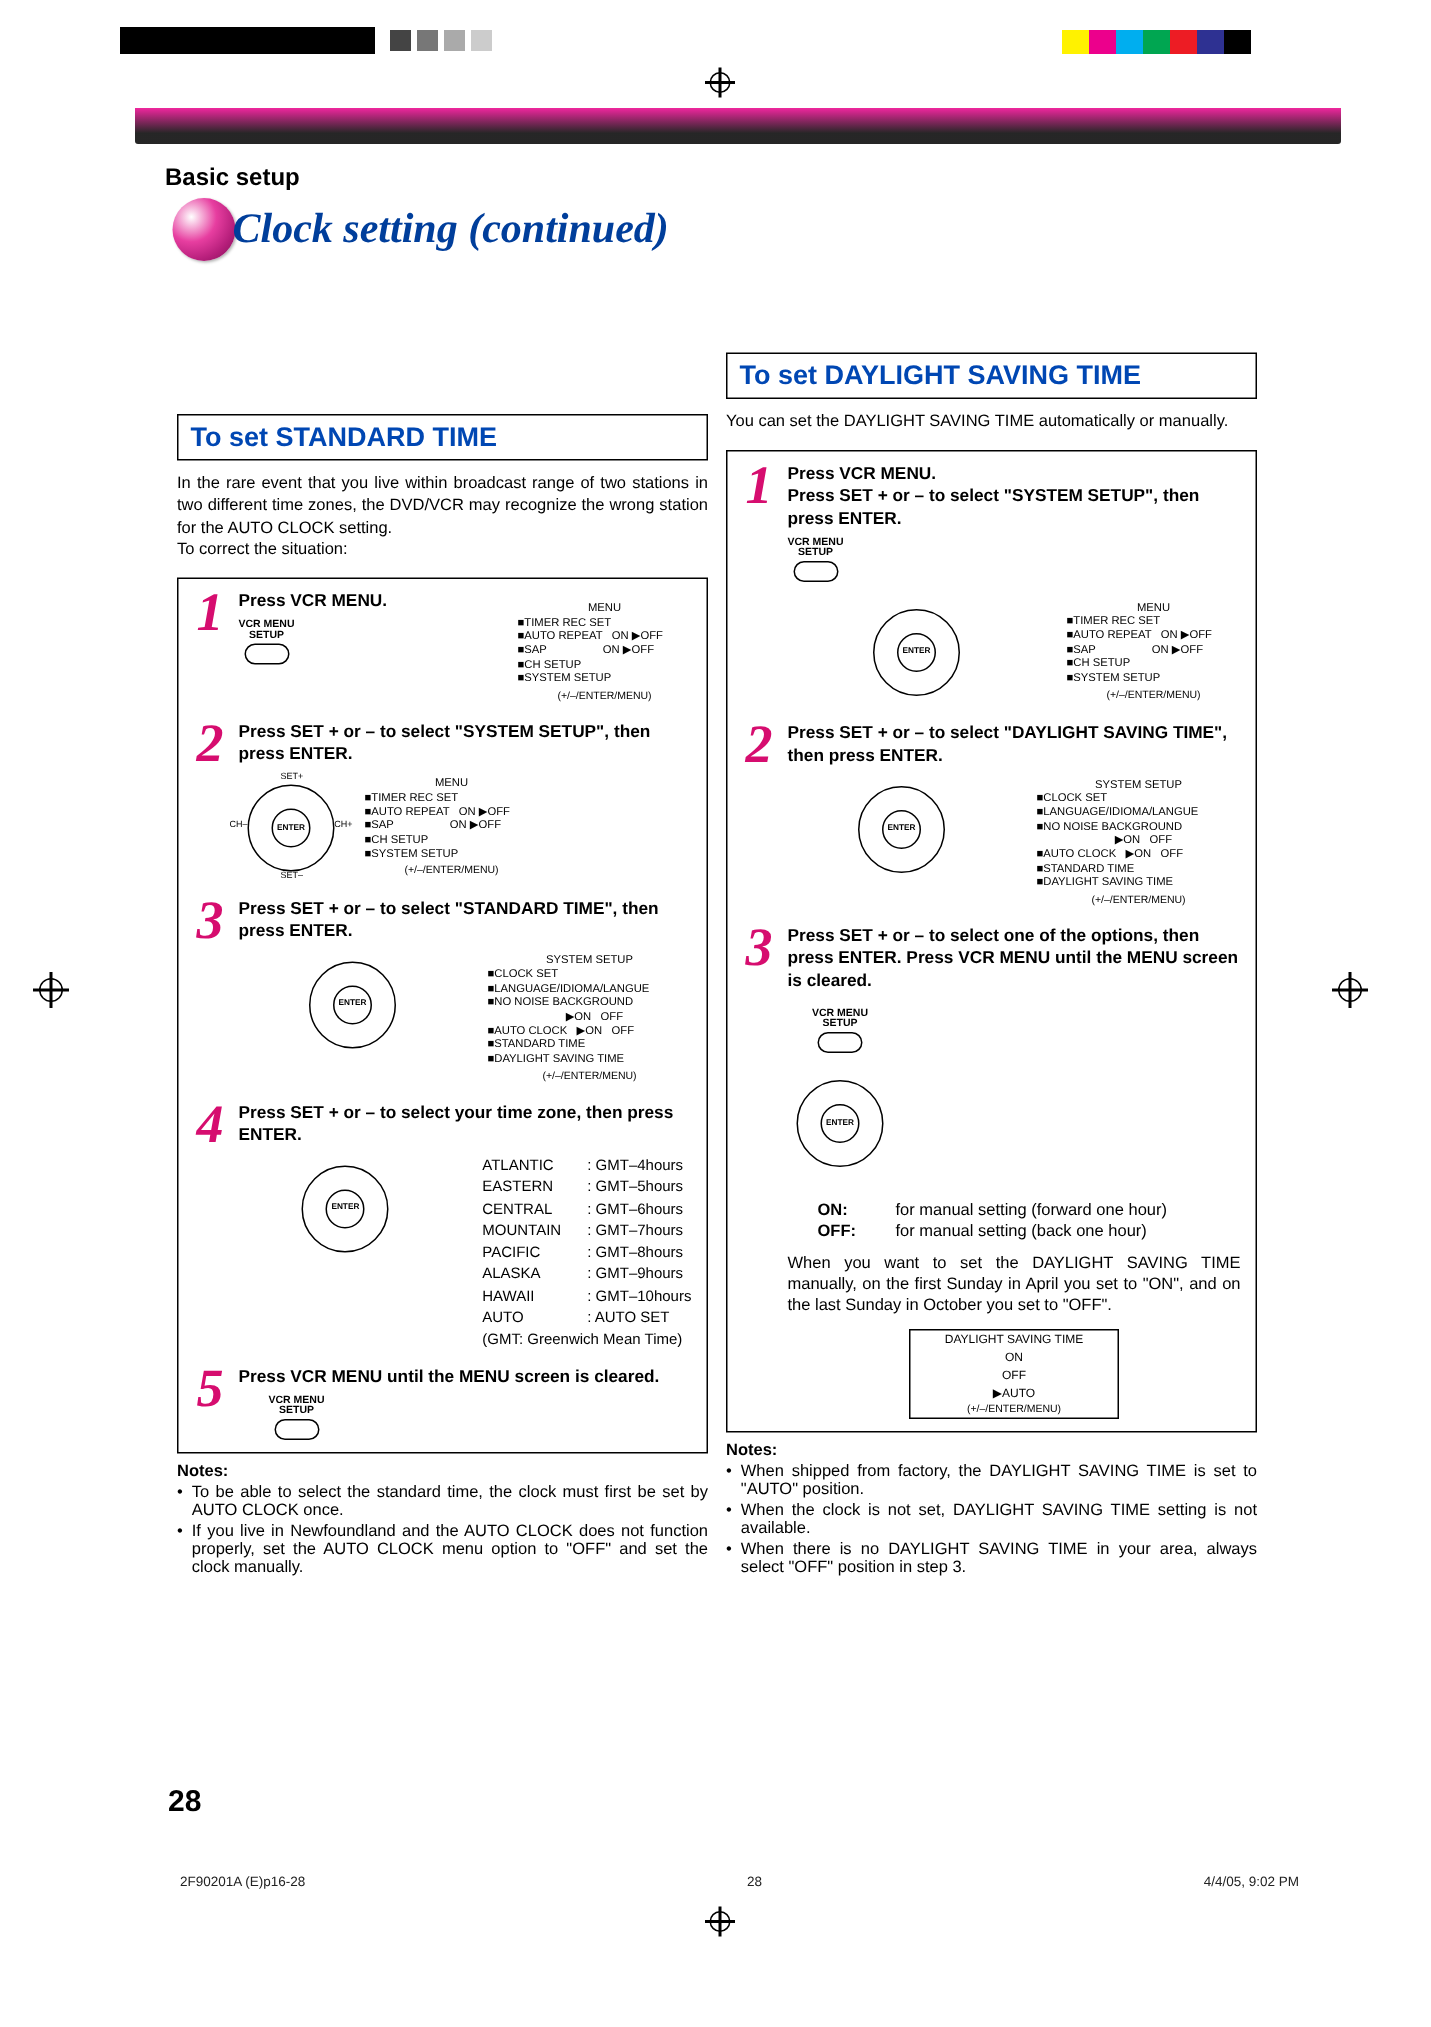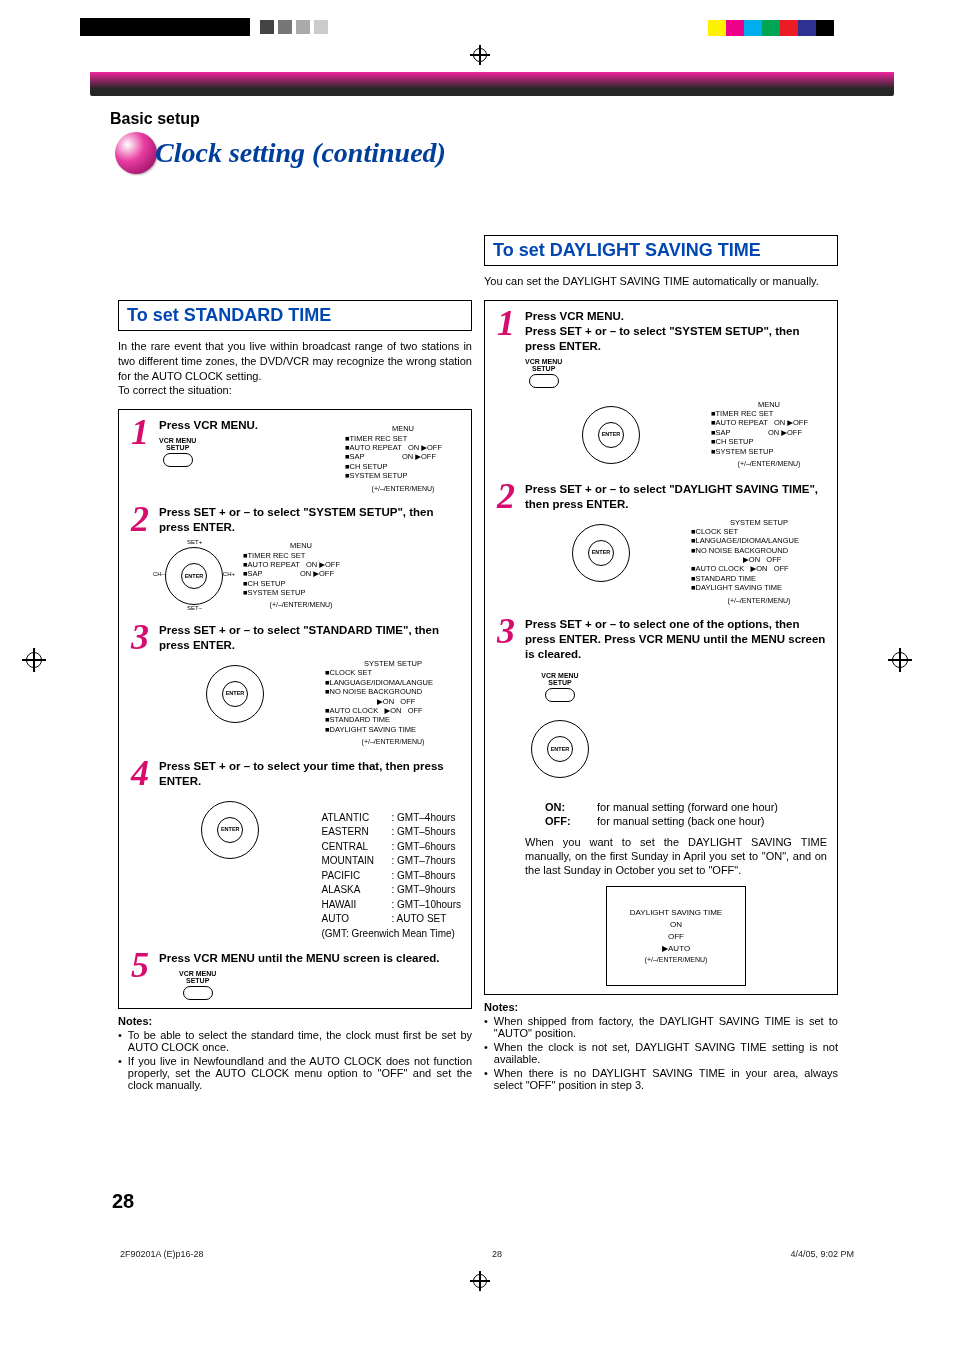--- a/index.html
+++ b/index.html
@@ -28,35 +28,35 @@
   .step .body .lead { font-weight:bold; font-size:11.5px; }
   .vcrbtn { margin-top:4px; display:inline-block; text-align:center; font-size:7px; font-weight:bold; line-height:1; }
   .vcrbtn .pill { width:30px; height:14px; border:1.2px solid #000; border-radius:8px; margin:2px auto 0; }
   .osd { font-size:7.5px; font-family: Arial, sans-serif; border-left:0; padding:2px 0 2px 4px; line-height:1.25; margin-top:4px; display:inline-block; }
   .osd .row { white-space:pre; }
   .osd .hint { font-size:7px; margin-top:4px; text-align:center; }
   .dpad { width:70px; height:70px; position:relative; margin:6px auto 2px; }
   .dpad .ring { position:absolute; inset:6px; border:1.2px solid #000; border-radius:50%; }
   .dpad .inner { position:absolute; left:22px; top:22px; width:26px; height:26px; border:1.2px solid #000; border-radius:50%; display:flex; align-items:center; justify-content:center; font-size:5.5px; font-weight:bold; }
   .dpad .lbl { position:absolute; font-size:6px; }
-  .tzlist { font-size:10px; line-height:1.45; margin-left:40px; margin-top:22px; }
+  .tzlist { font-size:10px; line-height:1.45; margin-left:40px; margin-top:6px; }
   .tzlist .row { display:flex; }
   .tzlist .z { width:70px; }
   .notes { font-size:11px; margin-top:6px; }
   .notes .hd { font-weight:bold; }
   .notes ul { list-style:none; padding-left:0; }
   .notes li { display:flex; gap:6px; text-align:justify; margin-top:2px; }
   .notes li:before { content:"•"; }
   .dst-opts { margin-left:20px; margin-top:4px; font-size:11px; }
   .dst-opts .r { display:flex; gap:8px; }
   .dst-opts .k { font-weight:bold; width:44px; }
   .dst-para { margin-top:6px; font-size:11px; text-align:justify; }
-  .dst-osd-box { margin:8px auto 0; border:1px solid #000; width:140px; padding:20px; font-size:8px; text-align:center; line-height:1.5; }
+  .dst-osd-box { margin:8px auto 0; border:1px solid #000; width:140px; padding:0; font-size:8px; text-align:center; line-height:1.5; }
   .pagenum { position:absolute; left:112px; bottom:138px; font-size:20px; font-weight:bold; }
-  .footer { position:absolute; left:120px; right:100px; bottom:92px; display:flex; justify-content:space-between; font-size:9px; color:#222; }
+  .footer { position:absolute; left:120px; right:88px; bottom:92px; display:flex; justify-content:space-between; font-size:9px; color:#222; }
   .regcross-bot { position:absolute; left:470px; bottom:60px; width:20px; height:20px; }
   .regcross-bot:before, .regcross-bot:after { content:""; position:absolute; background:#000; }
   .regcross-bot:before { left:9px; top:0; width:2px; height:20px; }
   .regcross-bot:after { top:9px; left:0; height:2px; width:20px; }
   .regcross-bot .circ { position:absolute; left:3px; top:3px; width:14px; height:14px; border:1.5px solid #000; border-radius:50%; }
   .sidecross { position:absolute; width:24px; height:24px; }
   .sidecross:before,.sidecross:after{content:"";position:absolute;background:#000;}
   .sidecross:before{left:11px;top:0;width:2px;height:24px;}
   .sidecross:after{top:11px;left:0;height:2px;width:24px;}
   .sidecross .circ{position:absolute;left:4px;top:4px;width:16px;height:16px;border:1.5px solid #000;border-radius:50%;}
@@ -184,21 +184,21 @@
                 <div class="row">■DAYLIGHT SAVING TIME</div>
                 <div class="hint">(+/–/ENTER/MENU)</div>
               </div>
             </div>
           </div>
         </div>
 
         <div class="step">
           <div class="num">4</div>
           <div class="body">
-            <div class="lead">Press SET + or – to select your time that, then press ENTER.</div>
+            <div class="lead">Press SET + or – to select your time zone, then press ENTER.</div>
             <div class="step-flex">
               <div class="dpad">
                 <div class="ring"></div>
                   <div class="inner">ENTER</div>
               </div>
               <div class="tzlist" style="margin-left:10px;">
                 <div class="row">
                     <span class="z">ATLANTIC</span>
                     <span>: GMT–4hours</span>
                   </div>

